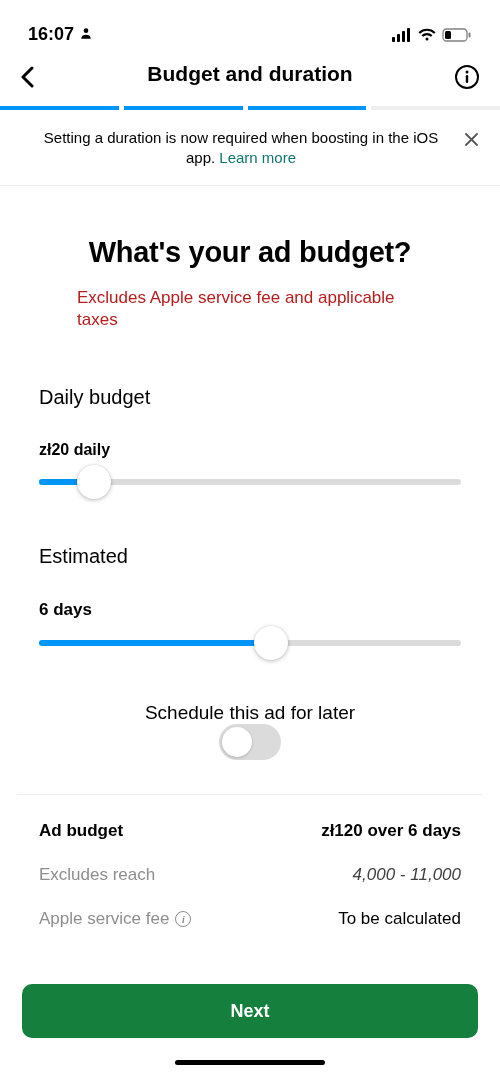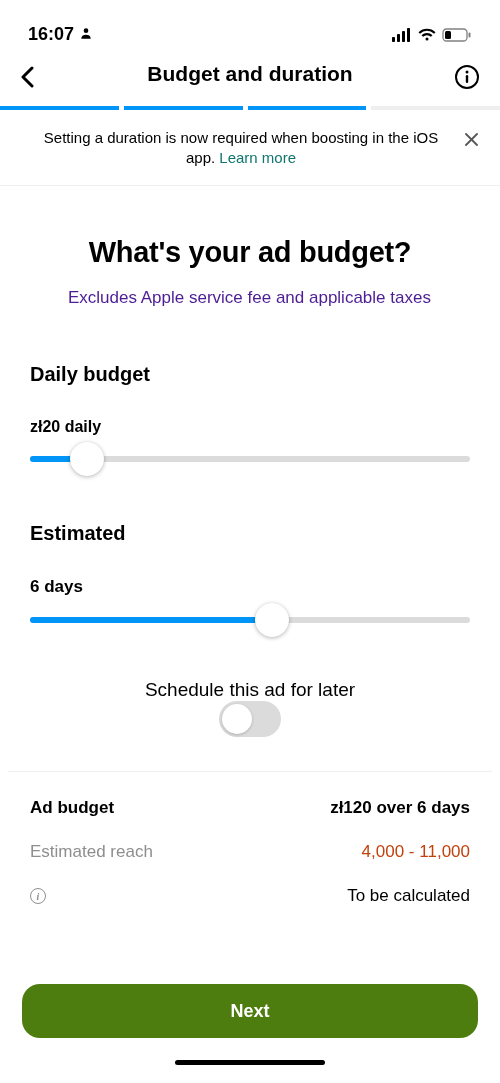--- a/index.html
+++ b/index.html
@@ -97,43 +97,43 @@
     .banner-close {
       width: 18px;
       height: 18px;
       display: flex;
       align-items: center;
       justify-content: center;
       color: #555;
       margin-top: 2px;
     }
     .main {
-      padding: 0 30px;
+      padding: 0 39px;
     }
     .heading-block {
       padding: 50px 38px 18px;
     }
     .heading {
       font-size: 29px;
       font-weight: 800;
       text-align: center;
       margin-bottom: 18px;
       letter-spacing: -0.3px;
     }
     .subheading {
       font-size: 17px;
-      color: #4c1d95;
+      color: #b91c1c;
       line-height: 1.35;
     }
     .section {
       margin-top: 36px;
     }
     .section-label {
       font-size: 20px;
-      font-weight: 700;
+      font-weight: 400;
       margin-bottom: 32px;
     }
     .slider-value {
       font-size: 16px;
       font-weight: 600;
       margin-bottom: 20px;
     }
     .slider-value.regular {
       font-weight: 700;
       font-size: 17px;
@@ -211,21 +211,22 @@
     .summary-row.strong .left {
       font-weight: 700;
     }
     .summary-row.strong .right {
       font-weight: 700;
     }
     .summary-row.muted .left {
       color: #8e8e8e;
     }
     .summary-row.muted .right {
-      color: #c2410c;
+      color: #404040;
+      font-style: italic;
     }
     .summary-row .left {
       display: flex;
       align-items: center;
       gap: 6px;
     }
     .small-info {
       width: 16px;
       height: 16px;
       border: 1.2px solid #8e8e8e;
@@ -242,24 +243,24 @@
     .footer {
       position: absolute;
       bottom: 0;
       left: 0;
       right: 0;
       padding: 0 22px 18px;
     }
     .next-btn {
       width: 100%;
       height: 54px;
-      background: #4d7c0f;
+      background: #15803d;
       color: #fff;
       border: none;
-      border-radius: 18px;
+      border-radius: 10px;
       font-size: 18px;
       font-weight: 600;
       display: flex;
       align-items: center;
       justify-content: center;
       margin-bottom: 22px;
     }
     .home-indicator {
       width: 150px;
       height: 5px;
@@ -375,26 +376,27 @@
 
   <div class="summary">
     <div class="summary-row strong">
       <div class="left">
           <span>Ad budget</span>
         </div>
       <div class="right">zł120 over 6 days</div>
     </div>
     <div class="summary-row muted">
       <div class="left">
-          <span>Estimated reach</span>
+          <span>Excludes reach</span>
         </div>
       <div class="right">4,000 - 11,000</div>
     </div>
     <div class="summary-row">
       <div class="left" style="color:#8e8e8e">
+        <span>Apple service fee</span>
         <span class="small-info">i</span>
       </div>
       <div class="right">To be calculated</div>
     </div>
   </div>
 </div>
 
 <div class="footer">
   <div class="next-btn">Next</div>
   <div class="home-indicator"></div>

